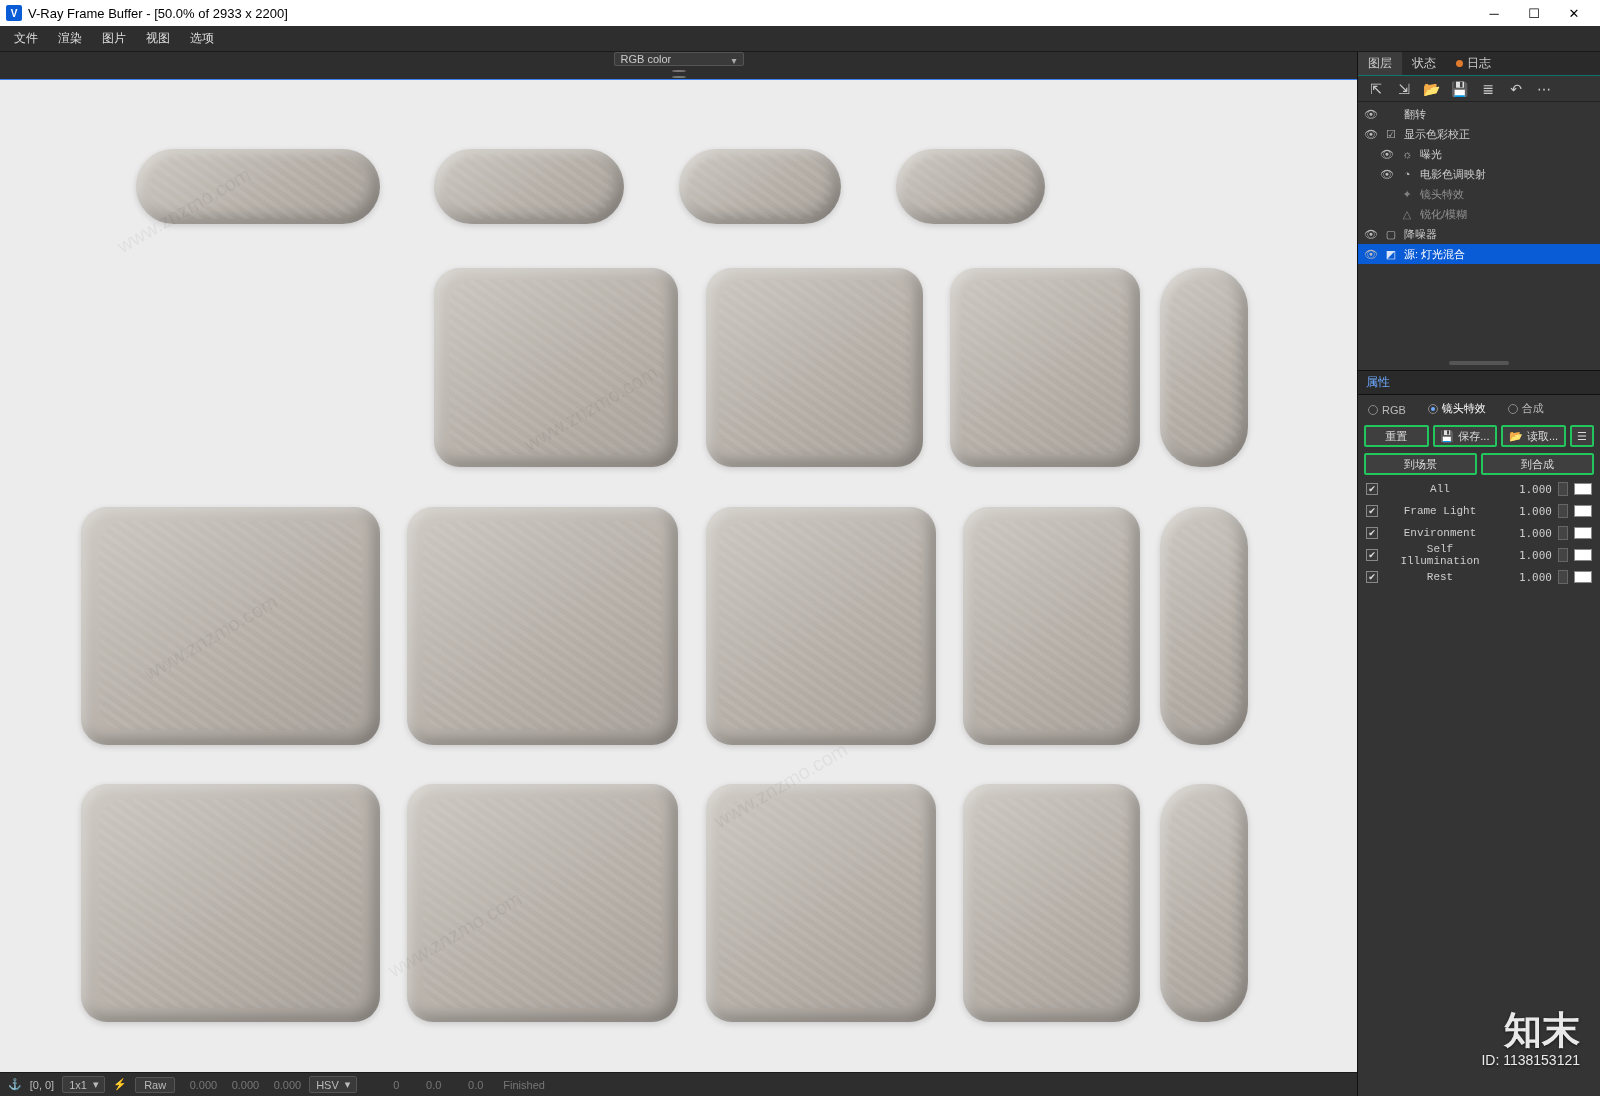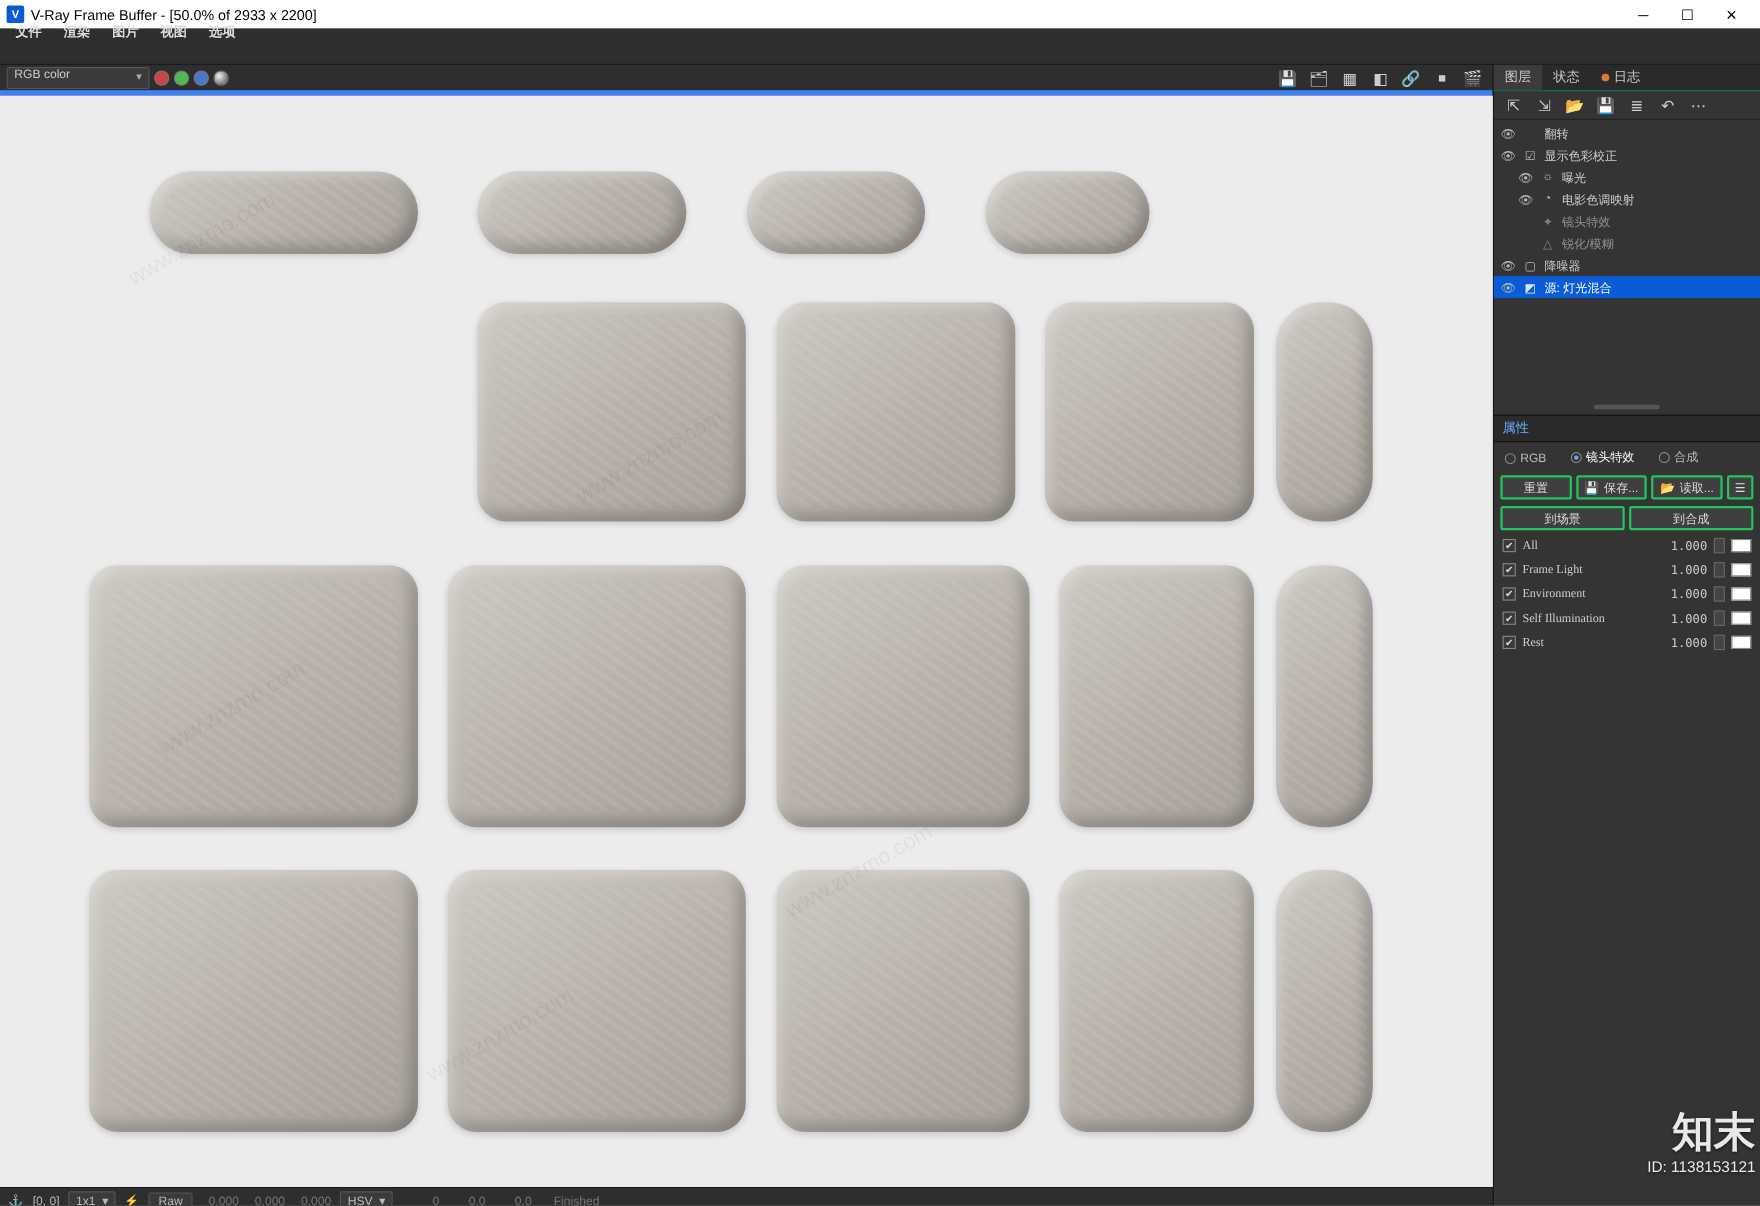--- a/index.html
+++ b/index.html
@@ -6,29 +6,29 @@
 body { width:1600px; height:1096px; background:#333; color:#ccc; font-size:12px; overflow:hidden; position:relative; }
 
 
 .titlebar { height:26px; background:#fff; color:#000; display:flex; align-items:center; padding:0 6px; }
 .titlebar .logo { width:16px; height:16px; background:#0a5bd6; display:flex; align-items:center; justify-content:center; color:#fff; font-weight:bold; font-size:10px; border-radius:2px; margin-right:6px; }
 .titlebar .title { font-size:13px; }
 .titlebar .spacer { flex:1; }
 .winbtn { width:40px; height:26px; display:flex; align-items:center; justify-content:center; font-size:13px; }
 
 
-.menubar { height:26px; background:#2e2e2e; display:flex; align-items:flex-end; padding:16px 4px; color:#ddd; border-bottom:1px solid #1a1a1a;font-weight:bold; }
+.menubar { height:26px; background:#2e2e2e; display:flex; align-items:flex-start; padding:0 4px; color:#ddd; border-bottom:1px solid #1a1a1a; }
 .menubar .mi { padding:4px 10px; font-size:12px; }
 
 
 .mainarea { display:flex; height:calc(1096px - 26px - 26px); }
 
 
 .viewercol { flex:1; display:flex; flex-direction:column; background:#2e2e2e; }
-.toolbar { height:28px; display:flex; align-items:center; padding:0 6px; gap:4px; border-bottom:5px solid #3b82f6; }
+.toolbar { height:28px; display:flex; align-items:center; padding:0 6px; gap:4px; border-bottom:1px solid #3b82f6;flex-direction:column; }
 .chselect { width:130px; height:20px; background:#3a3a3a; border:1px solid #555; color:#ccc; padding:0 18px 0 6px; font-size:11px; border-radius:2px; position:relative; }
 .chselect:after { content:"▾"; position:absolute; right:6px; top:2px; font-size:10px; color:#aaa; }
 .dot { width:14px; height:14px; border-radius:50%; border:1px solid #777; }
 .d-red { background:#c84646; }
 .d-green { background:#52b852; }
 .d-blue { background:#4a78c8; }
 .d-mono { background:radial-gradient(circle at 35% 35%,#eee,#444); }
 .toolbar .spacer { flex:1; }
 .ticon { width:24px; height:22px; display:flex; align-items:center; justify-content:center; color:#ccc; border:1px solid transparent; border-radius:3px; font-size:14px; }
 
@@ -67,26 +67,26 @@
 .radios .on { color:#fff; }
 .rdot { width:10px; height:10px; border:1px solid #888; border-radius:50%; display:inline-block; position:relative; }
 .rdot.on:after { content:""; position:absolute; inset:2px; background:#6ea9ff; border-radius:50%; }
 
 .btnrow { display:flex; gap:4px; padding:3px 6px; }
 .pbtn { flex:1; height:22px; background:#3f3f3f; border:2px solid #22c55e; color:#ddd; font-size:11px; display:flex; align-items:center; justify-content:center; border-radius:2px; gap:4px; }
 .pbtn.small { flex:0 0 24px; }
 
 .mixrow { display:flex; align-items:center; height:22px; padding:0 8px; gap:6px; font-size:11px; }
 .mixrow .chk { width:12px; height:12px; border:1px solid #888; background:#3a3a3a; display:flex; align-items:center; justify-content:center; font-size:9px; color:#ddd; }
-.mixrow .name { flex:1; font-family:Liberation Serif, serif; font-size:11px; }
+.mixrow .name { flex:1; font-family:Liberation Mono, monospace; font-size:11px;text-align:center; }
 .mixrow .val { width:50px; text-align:right; font-family:Consolas,monospace; }
 .mixrow .spin { width:10px; height:14px; background:#444; border:1px solid #666; }
 .mixrow .sw { width:18px; height:12px; background:#fff; border:1px solid #888; }
 
-.wm { position:absolute; right:4px; bottom:28px; text-align:right; color:rgba(255,255,255,0.9); pointer-events:none; text-shadow:0 1px 3px rgba(0,0,0,.6); }
+.wm { position:absolute; right:20px; bottom:28px; text-align:right; color:rgba(255,255,255,0.9); pointer-events:none; text-shadow:0 1px 3px rgba(0,0,0,.6); }
 .wm .big { font-size:38px; font-weight:600; line-height:1.1; }
 .wm .id { font-size:14px; }
 .diag { position:absolute; color:rgba(0,0,0,0.05); font-size:20px; transform:rotate(-30deg); pointer-events:none; }
 </style>
 </head>
 <body>
 
 <div class="titlebar">
   <div class="logo">V</div>
   <div class="title">V-Ray Frame Buffer - [50.0% of 2933 x 2200]</div>

